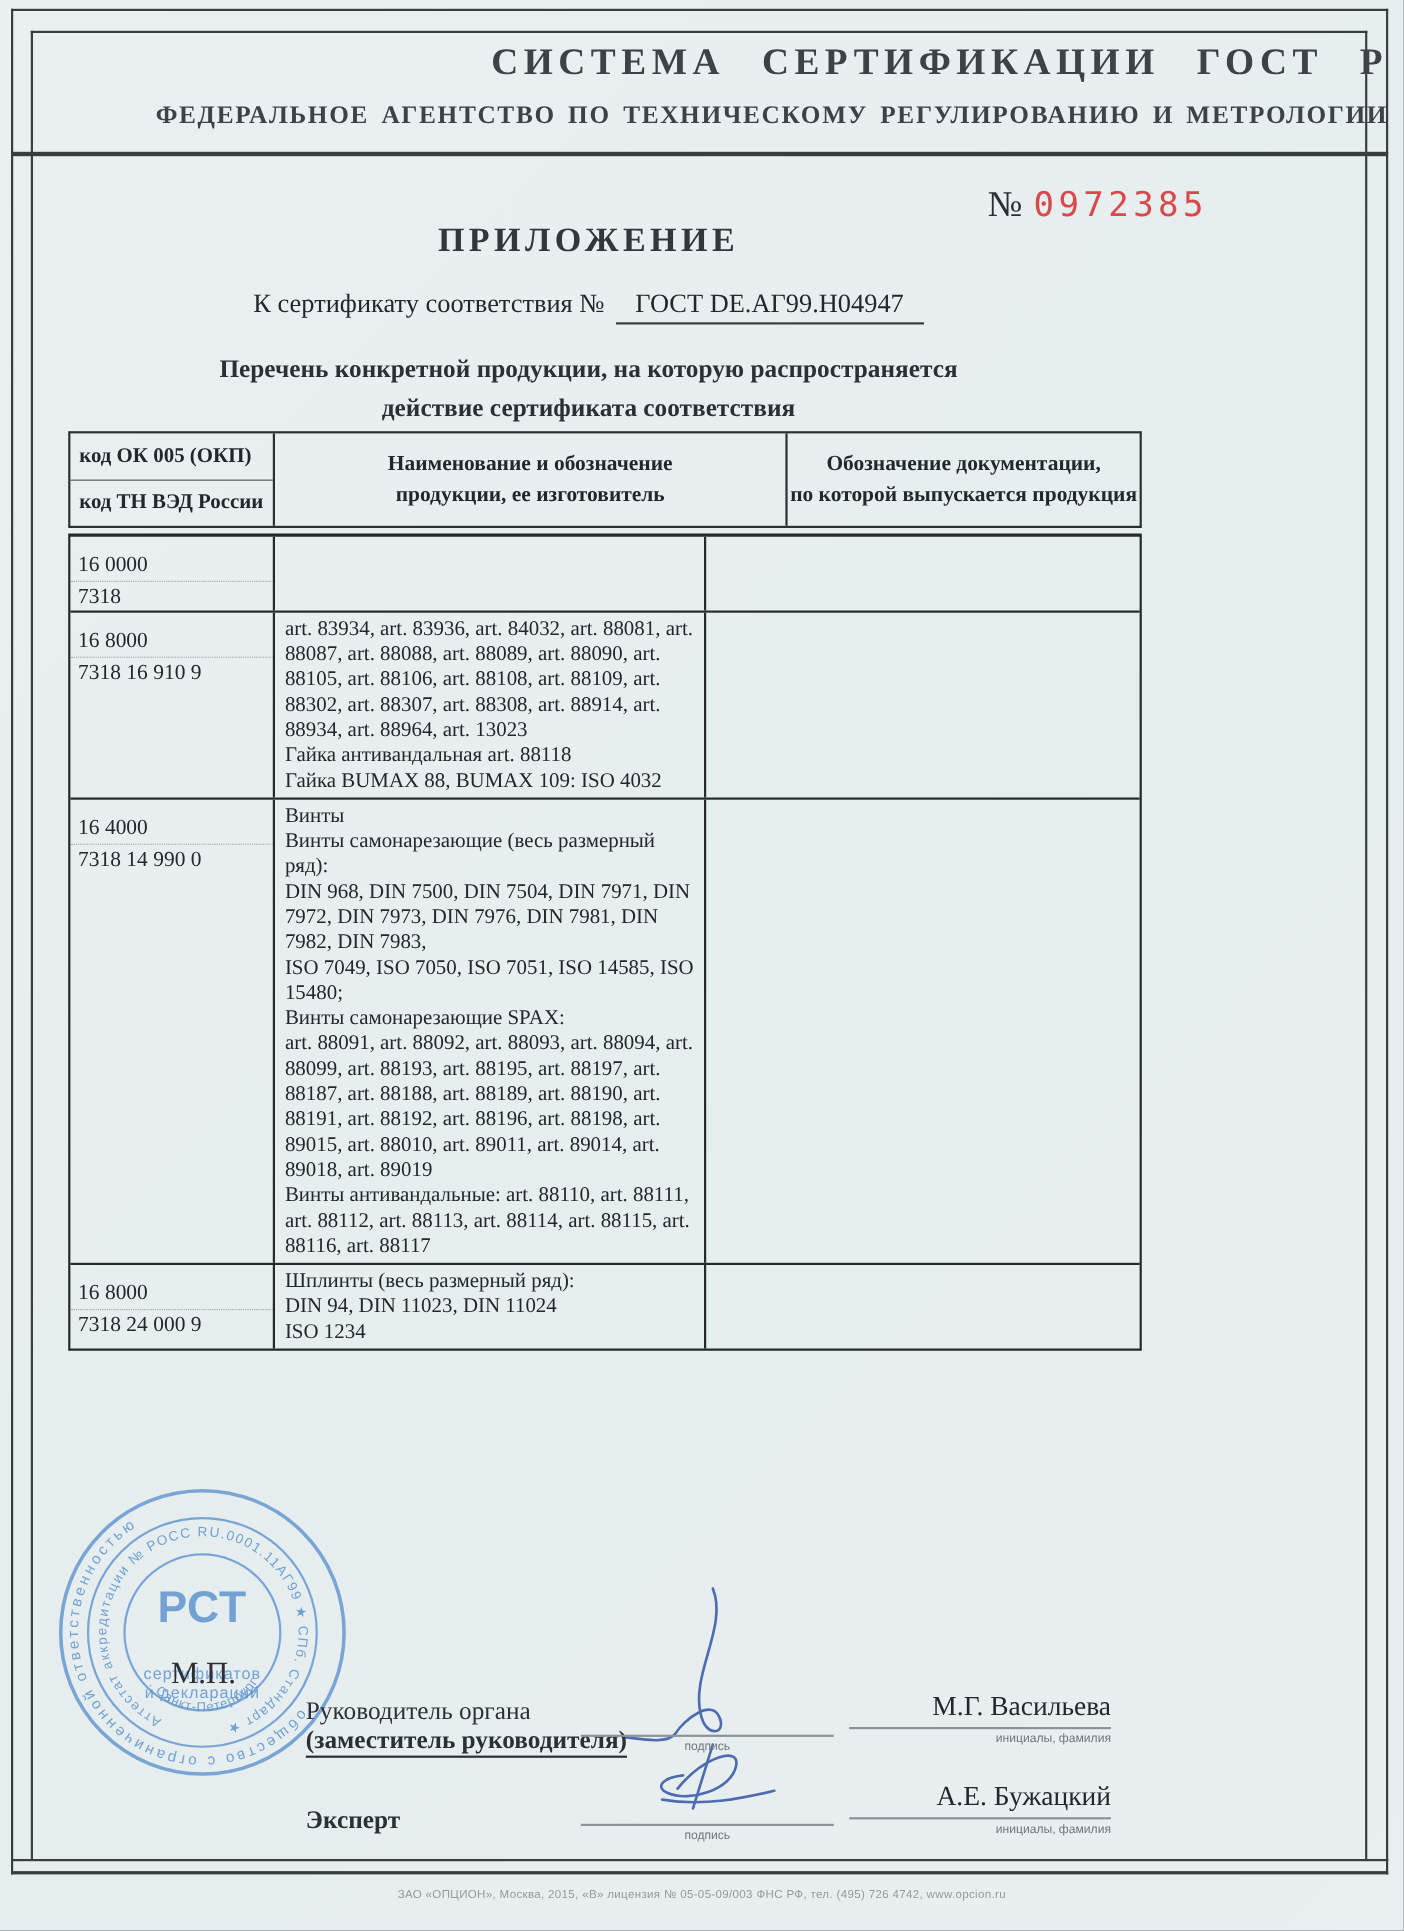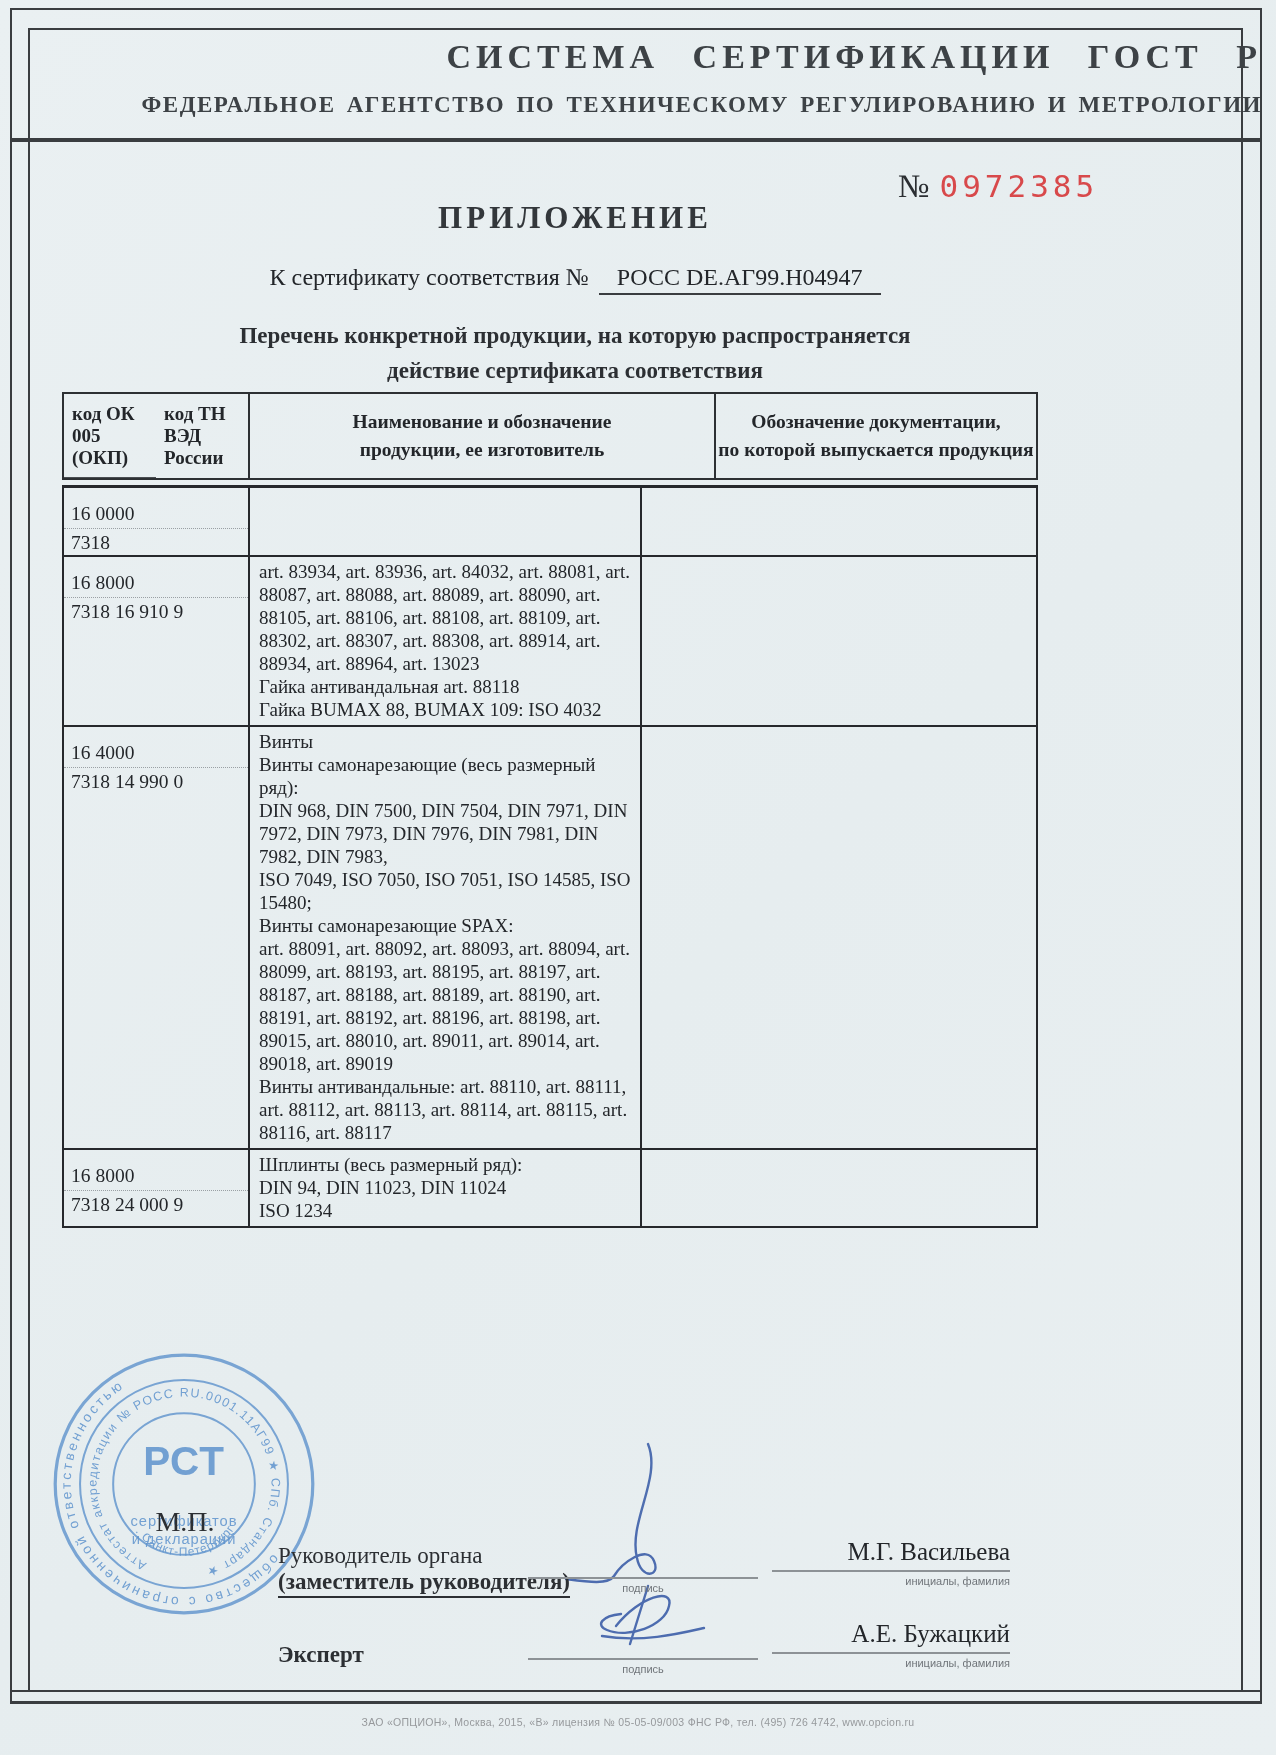--- a/index.html
+++ b/index.html
@@ -14,30 +14,30 @@
   .hdr{position:absolute;left:10px;top:38px;width:1252px;text-align:right;color:#3d4246;}
   .hdr-l1{font-size:34px;font-weight:bold;letter-spacing:5px;word-spacing:20px;}
   .hdr-l2{font-size:23px;font-weight:bold;letter-spacing:1.5px;word-spacing:4px;margin-top:16px;}
 
   
   .docnum{position:absolute;left:898px;top:168px;display:flex;align-items:baseline;gap:10px;}
   .docnum .no{font-size:33px;color:#2b2e32;}
   .docnum .digits{font-family:"DejaVu Sans Mono",monospace;font-size:31px;letter-spacing:4px;color:#d8494b;}
 
   
-  .headblock{position:absolute;left:30px;top:200px;width:1010px;text-align:center;padding-left:40px;}
+  .headblock{position:absolute;left:30px;top:200px;width:1010px;text-align:center;}
   .title{font-size:31px;font-weight:bold;letter-spacing:4px;color:#33373b;}
   .certline{margin-top:28px;font-size:24px;}
   .certnum{display:inline-block;border-bottom:2px solid #3a3d40;padding:0 18px 2px 18px;margin-left:10px;}
   .sub{margin-top:24px;font-size:23px;font-weight:bold;line-height:1.5;color:#2c2f33;}
 
   
   .tbl{position:absolute;left:62px;top:392px;width:976px;}
   .thead{display:flex;border:2px solid #2d3033;height:88px;box-sizing:border-box;background:transparent;}
-  .th-codes{width:186px;box-sizing:border-box;border-right:2px solid #2d3033;display:flex;flex-direction:row;}
+  .th-codes{width:186px;box-sizing:border-box;border-right:2px solid #2d3033;display:flex;flex-direction:column;}
   .th-code-cell{flex:1;display:flex;align-items:center;padding-left:8px;font-size:19px;font-weight:600;}
   .th-code-cell:first-child{border-bottom:1.5px solid #4a4e52;}
   .th-name{width:466px;box-sizing:border-box;border-right:2px solid #2d3033;display:flex;flex-direction:column;justify-content:center;text-align:center;font-size:19.5px;font-weight:600;line-height:1.45;}
   .th-doc{flex:1;display:flex;flex-direction:column;justify-content:center;text-align:center;font-size:19.5px;font-weight:600;line-height:1.45;}
   .tbody{margin-top:5px;border:2px solid #26282c;border-top-width:3px;}
   .tr{display:flex;border-bottom:2px solid #26282c;}
   .tr:last-child{border-bottom:none;}
   .td-codes{width:186px;box-sizing:border-box;border-right:2px solid #26282c;padding-top:2px;font-size:19.5px;}
   .td-codes .c{padding-left:7px;line-height:24px;margin-top:12px;}
   .td-codes .c2{border-top:1.5px dotted #9aa0a4;margin-top:2px;padding-top:2px;}
@@ -91,21 +91,21 @@
   </div>
 
   <div class="docnum">
     <span class="no">№</span>
     <span class="digits">0972385</span>
   </div>
 
   <div class="headblock">
     <div class="title">ПРИЛОЖЕНИЕ</div>
     <div class="certline">
-      <span>К сертификату соответствия №</span><span class="certnum">РОСС DE.АГ99.Н04947</span>
+      <span>К сертификату соответствия №</span><span class="certnum">ГОСТ DE.АГ99.Н04947</span>
     </div>
     <div class="sub">
       <div>Перечень конкретной продукции,  на которую распространяется</div>
       <div>действие сертификата соответствия</div>
     </div>
   </div>
 
   <div class="tbl">
     <div class="thead">
       <div class="th-codes">

